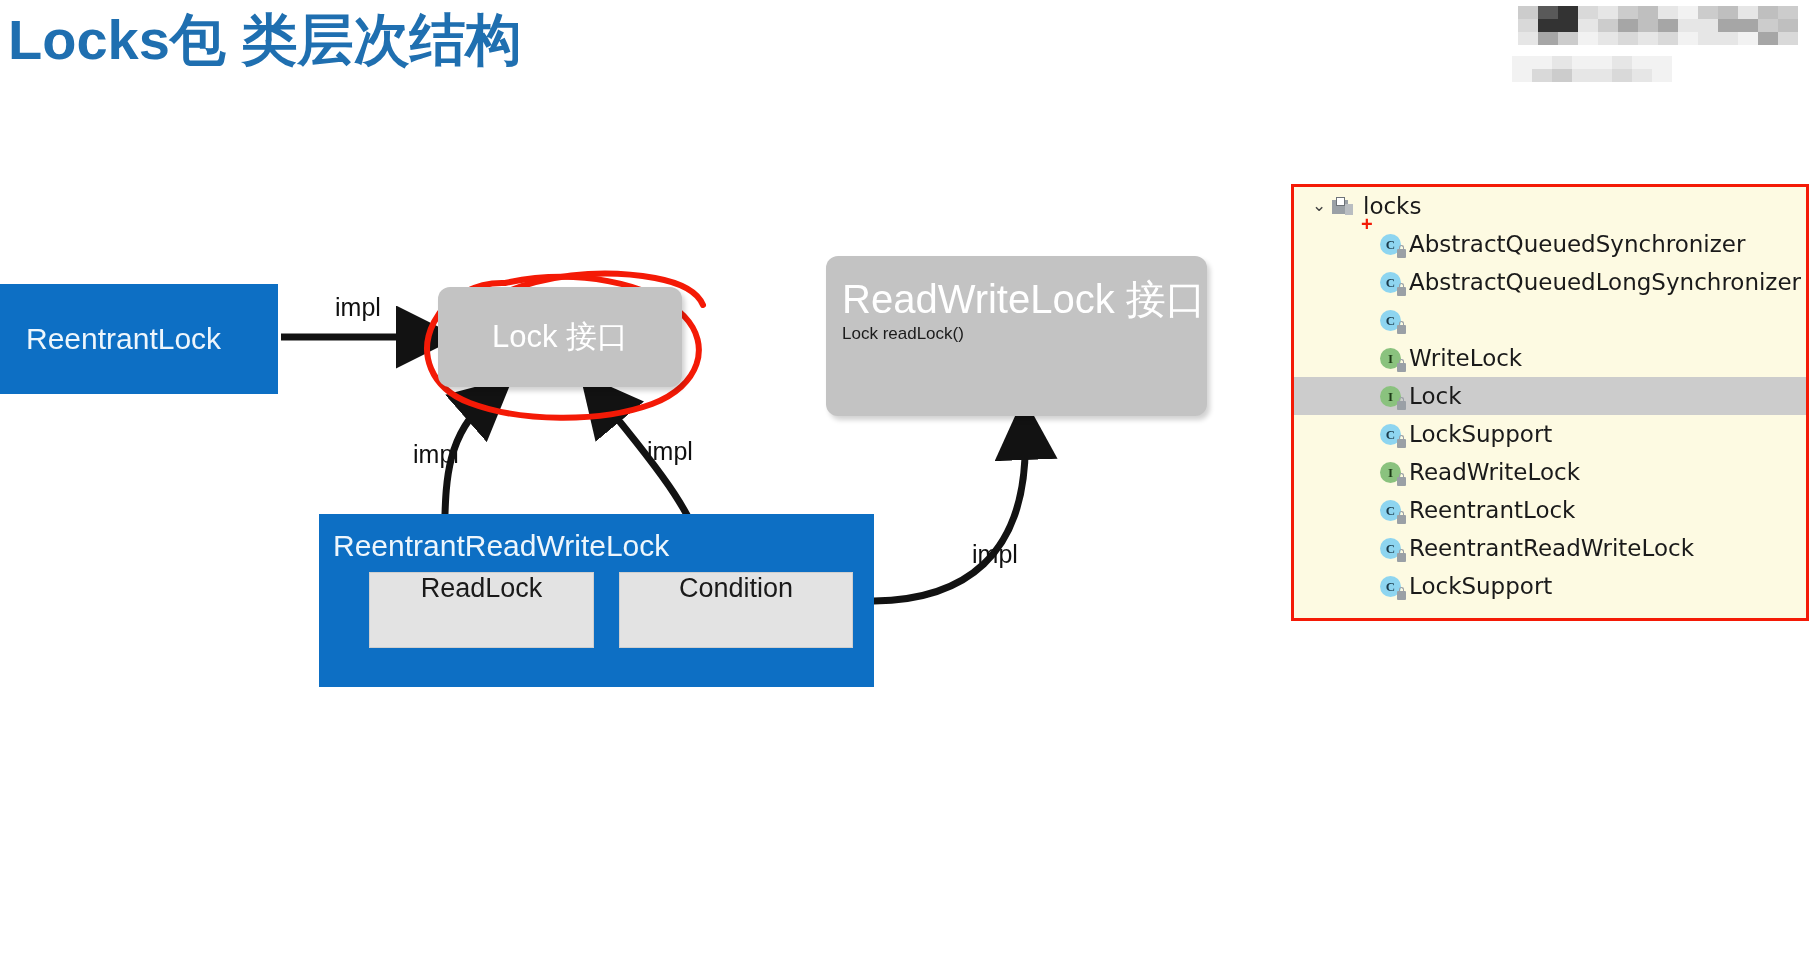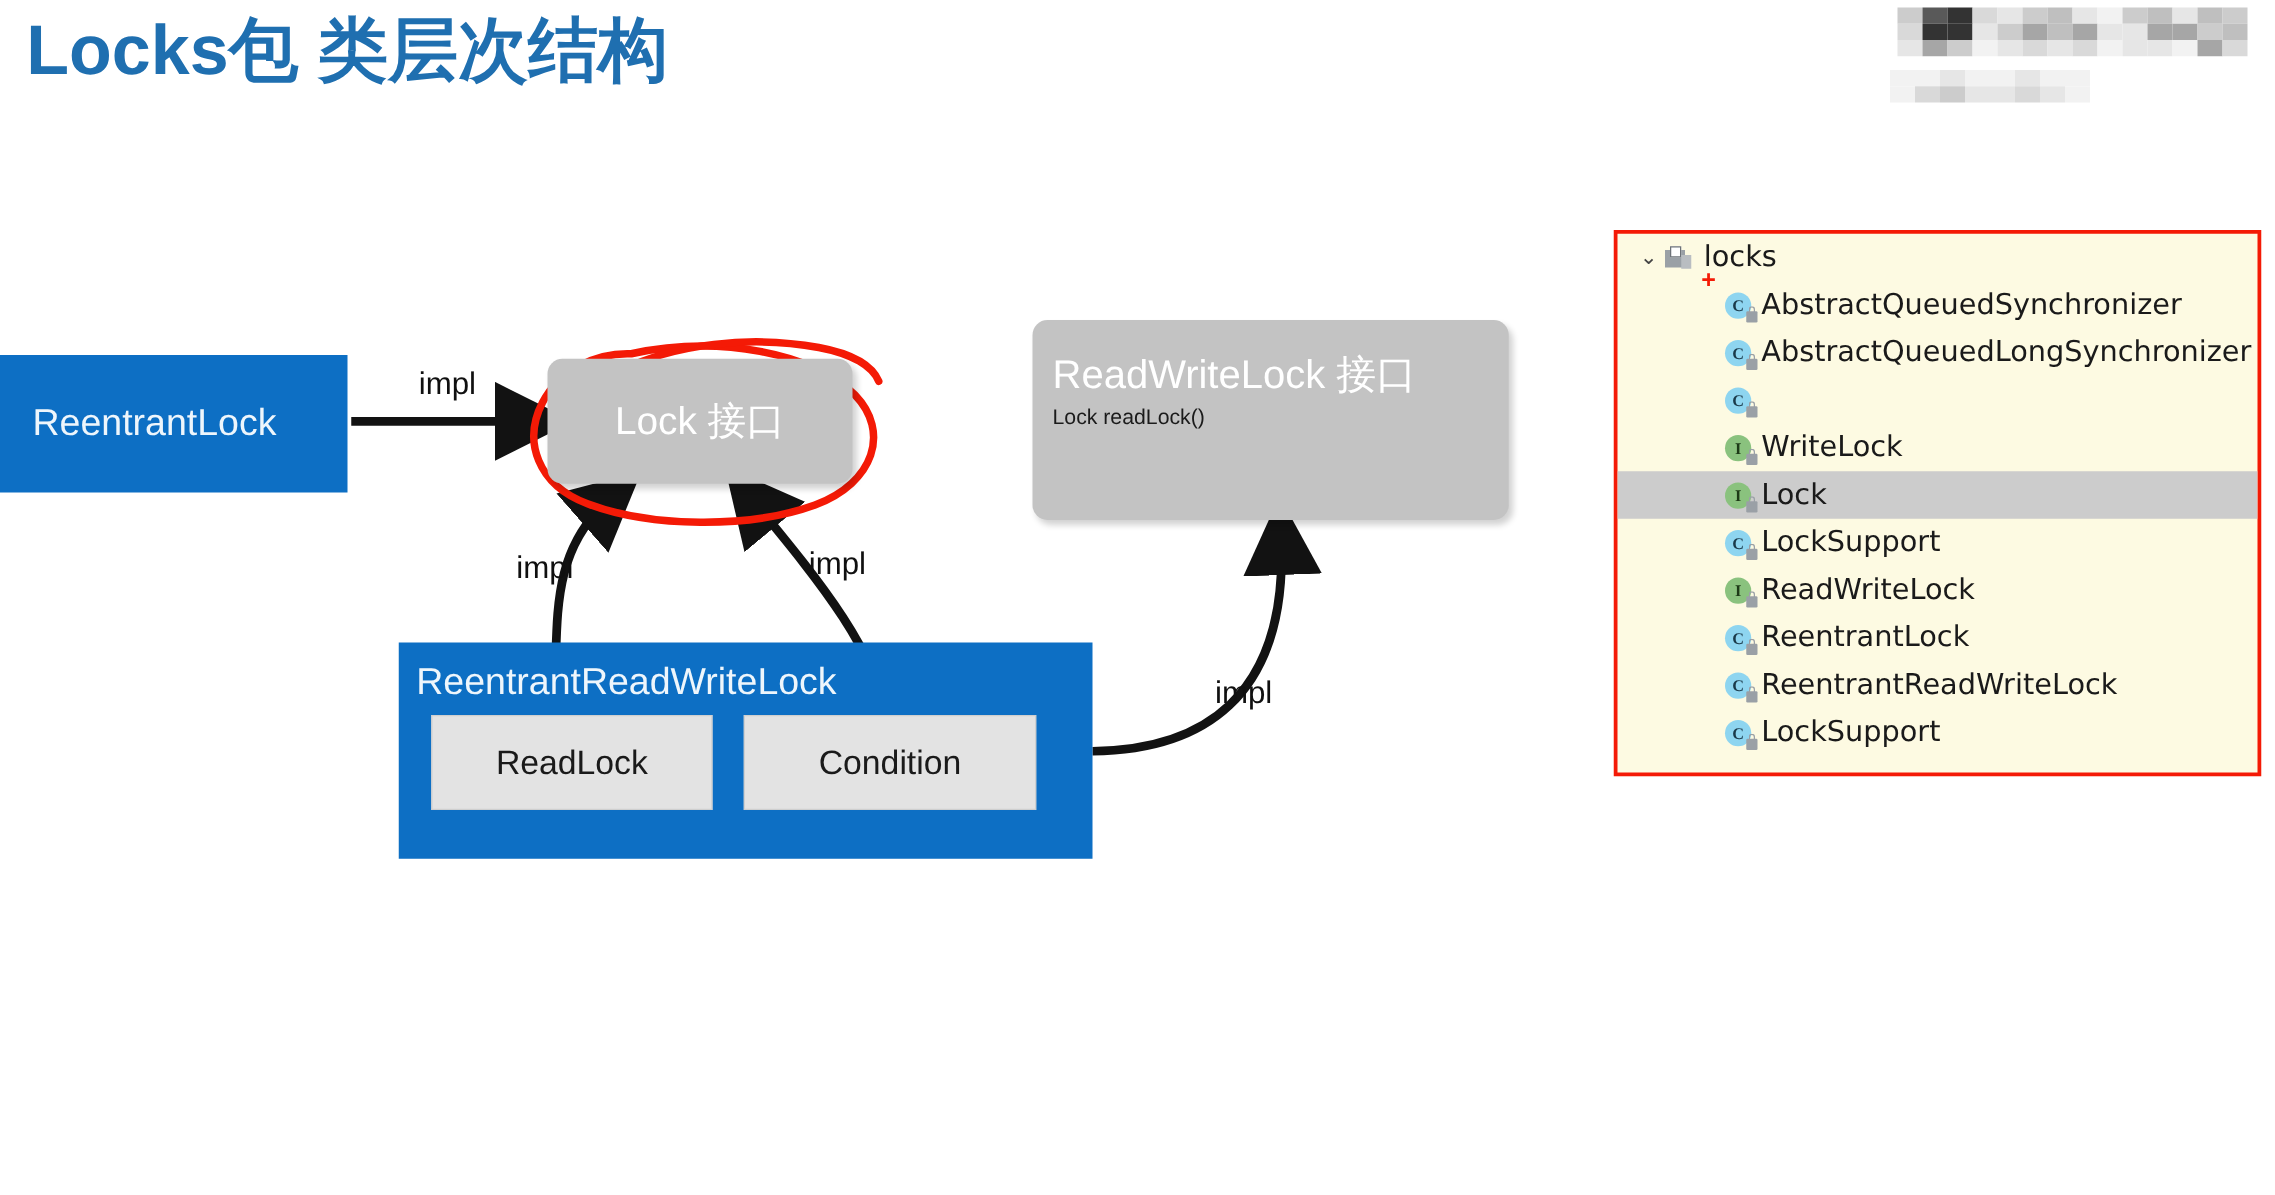--- a/index.html
+++ b/index.html
@@ -19,21 +19,20 @@
   #page-title {
     position: absolute;
     left: 8px;
     top: 2px;
     font-size: 56px;
     font-weight: bold;
     color: #1f6fb0;
     letter-spacing: 0px;
     white-space: nowrap;
     line-height: 76px;
-    margin-left: 13px;
   }
 
   
   #redaction {
     position: absolute;
     left: 1512px;
     top: 4px;
     width: 290px;
     height: 76px;
   }
@@ -55,22 +54,23 @@
     box-sizing: border-box;
     box-shadow: 3px 4px 5px rgba(0,0,0,0.18);
   }
   .box-light {
     position: absolute;
     background: #e3e3e3;
     border: 1px solid #cfcfcf;
     box-sizing: border-box;
     color: #1a1a1a;
     display: flex;
-    align-items: center;
+    align-items: flex-start;
     justify-content: center;
+    margin-left: 24px;
   }
 
   #reentrantlock-box {
     left: 0px;
     top: 284px;
     width: 278px;
     height: 110px;
     display: flex;
     align-items: center;
     padding-left: 26px;
@@ -93,21 +93,21 @@
 
   #readwritelock-box {
     left: 826px;
     top: 256px;
     width: 381px;
     height: 160px;
     padding: 22px 0 0 16px;
   }
   #rwl-title {
     color: #ffffff;
-    font-size: 32px;
+    font-size: 40px;
     line-height: 42px;
   }
   .rwl-method {
     color: #1b1b1b;
     font-size: 17px;
     line-height: 27px;
   }
 
   #rrwl-box {
     left: 319px;

